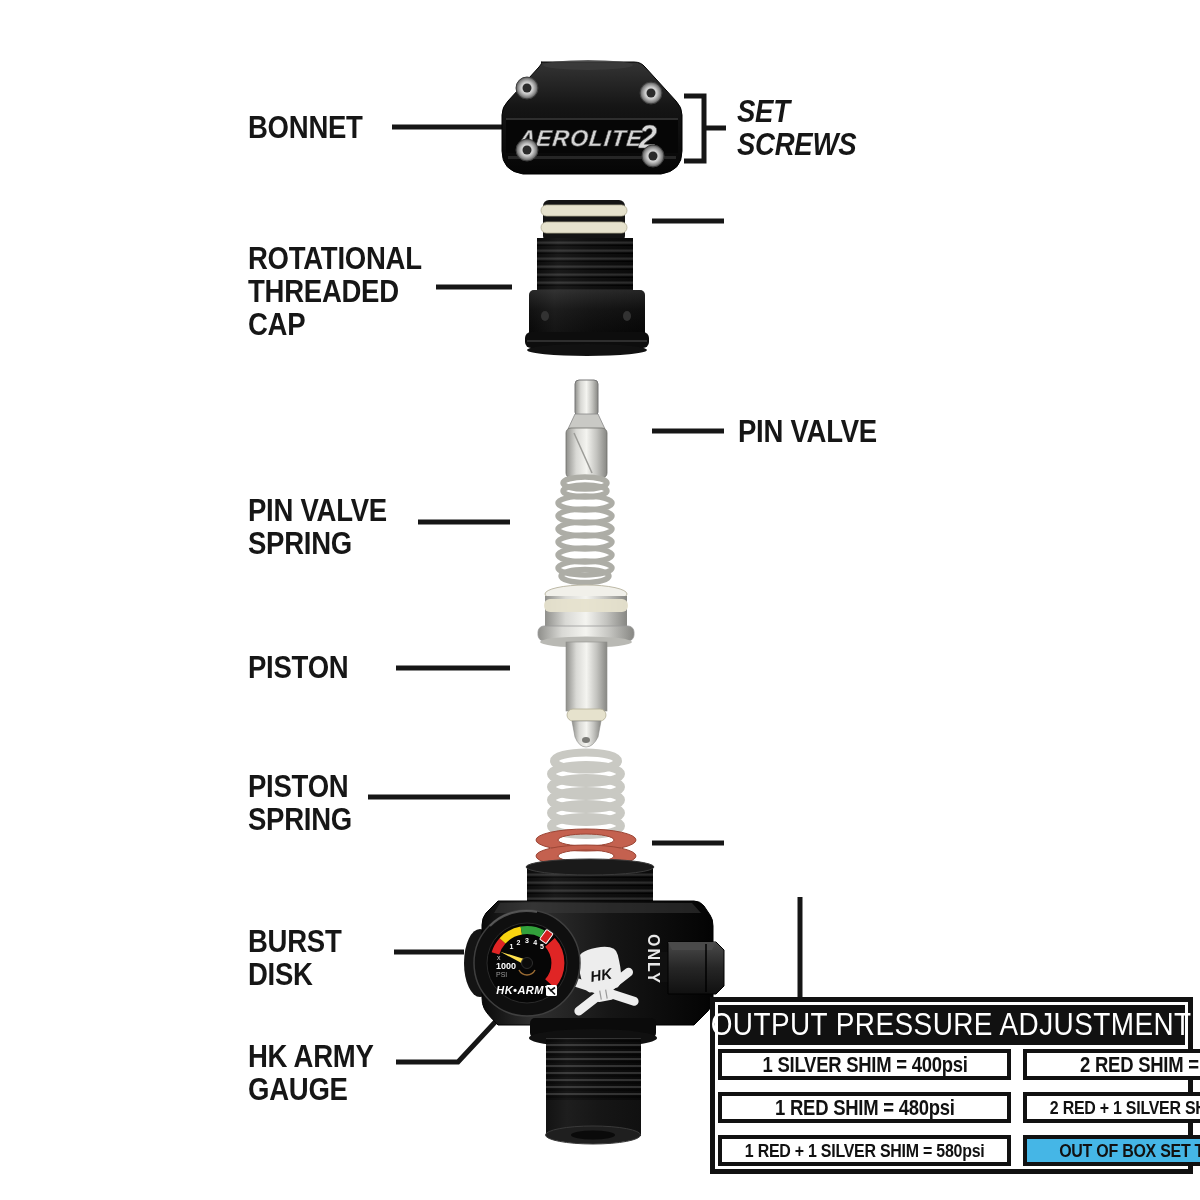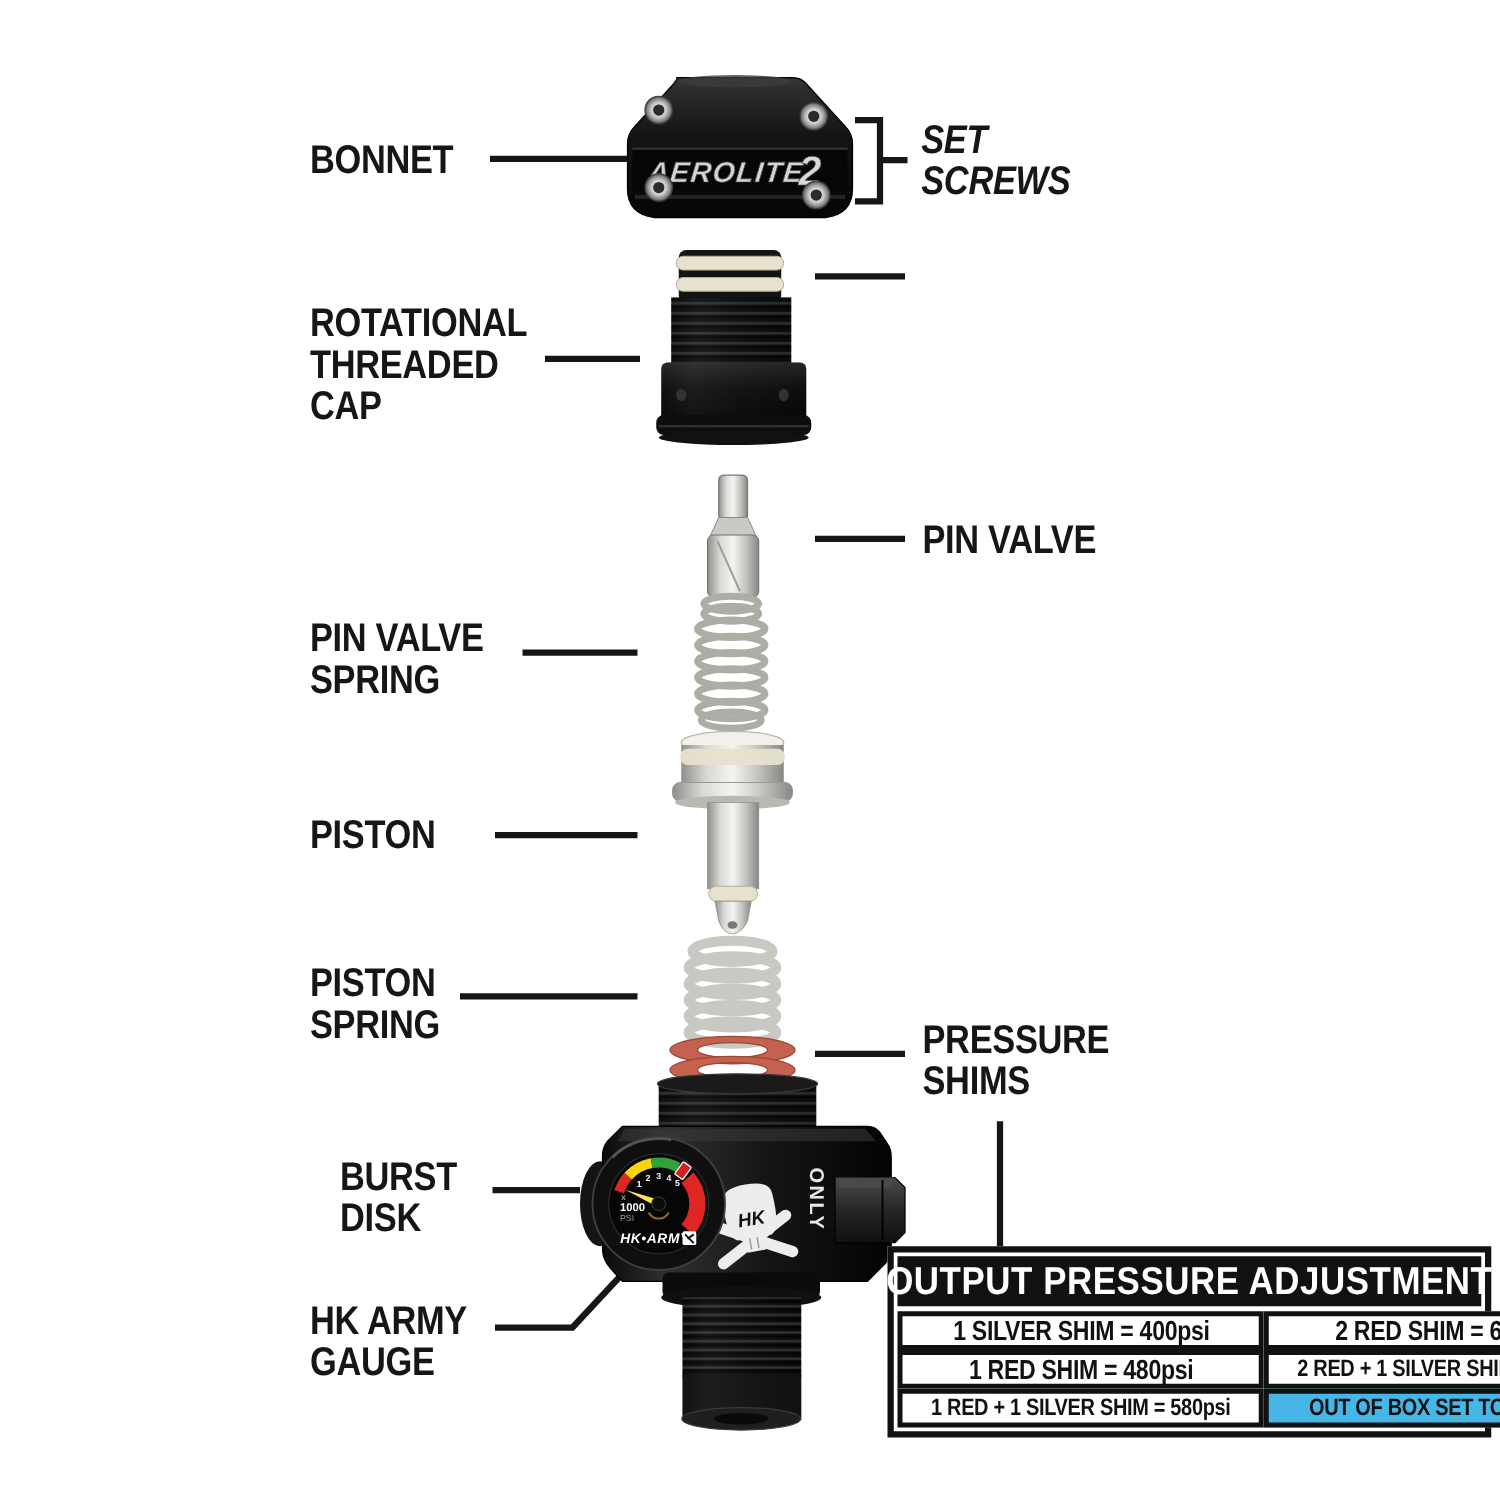--- a/index.html
+++ b/index.html
@@ -5,23 +5,23 @@
   html,body{margin:0;padding:0;background:#ffffff;}
   #canvas{position:relative;width:1200px;height:1200px;background:#ffffff;overflow:hidden;
           font-family:"Liberation Sans","DejaVu Sans",sans-serif;}
   #art{position:absolute;left:0;top:0;}
   .lbl{position:absolute;font-weight:700;font-size:32px;line-height:33px;color:#161616;}
   .lbl .ln{display:block;transform:scaleX(0.86);transform-origin:0 50%;white-space:nowrap;letter-spacing:-0.3px;}
   
   .tbl{position:absolute;left:710px;top:997px;width:483px;border:5px solid #111;background:#fff;
        padding:3px;box-sizing:border-box;}
   .tbl-head{background:#111;color:#fff;height:40px;display:flex;align-items:center;justify-content:center;
-            font-weight:700;font-size:31px;}
+            font-weight:400;font-size:31px;}
   .tbl-head span{transform:scaleX(0.9);white-space:nowrap;letter-spacing:0.5px;}
-  .tbl-grid{display:grid;grid-template-columns:1fr 1fr;gap:0;margin-top:4px;}
+  .tbl-grid{display:grid;grid-template-columns:1fr 1fr;gap:12px;margin-top:4px;}
   .cell{border:4px solid #111;background:#fff;height:31px;box-sizing:border-box;display:flex;
         align-items:center;justify-content:center;font-weight:700;color:#111;}
   .cell span{transform:scaleX(0.84);white-space:nowrap;letter-spacing:-0.3px;}
   .fs22{font-size:22px;} .fs19{font-size:19px;}
 </style>
 </head>
 <body>
 
 <div id="canvas">
 
@@ -259,25 +259,21 @@
     <span class="ln">PIN VALVE</span>
     <span class="ln">SPRING</span>
   </div>
   <div class="lbl" style="left:248px;top:651px;">
     <span class="ln">PISTON</span>
   </div>
   <div class="lbl" style="left:248px;top:770px;">
     <span class="ln">PISTON</span>
     <span class="ln">SPRING</span>
   </div>
-  <div class="lbl" style="left:738px;top:815px;">
-    <span class="ln">PRESSURE</span>
-    <span class="ln">SHIMS</span>
-  </div>
-  <div class="lbl" style="left:248px;top:925px;margin-left:24px;">
+  <div class="lbl" style="left:248px;top:925px;">
     <span class="ln">BURST</span>
     <span class="ln">DISK</span>
   </div>
   <div class="lbl" style="left:248px;top:1040px;">
     <span class="ln">HK ARMY</span>
     <span class="ln">GAUGE</span>
   </div>
 
   <div class="tbl">
     <div class="tbl-head">

